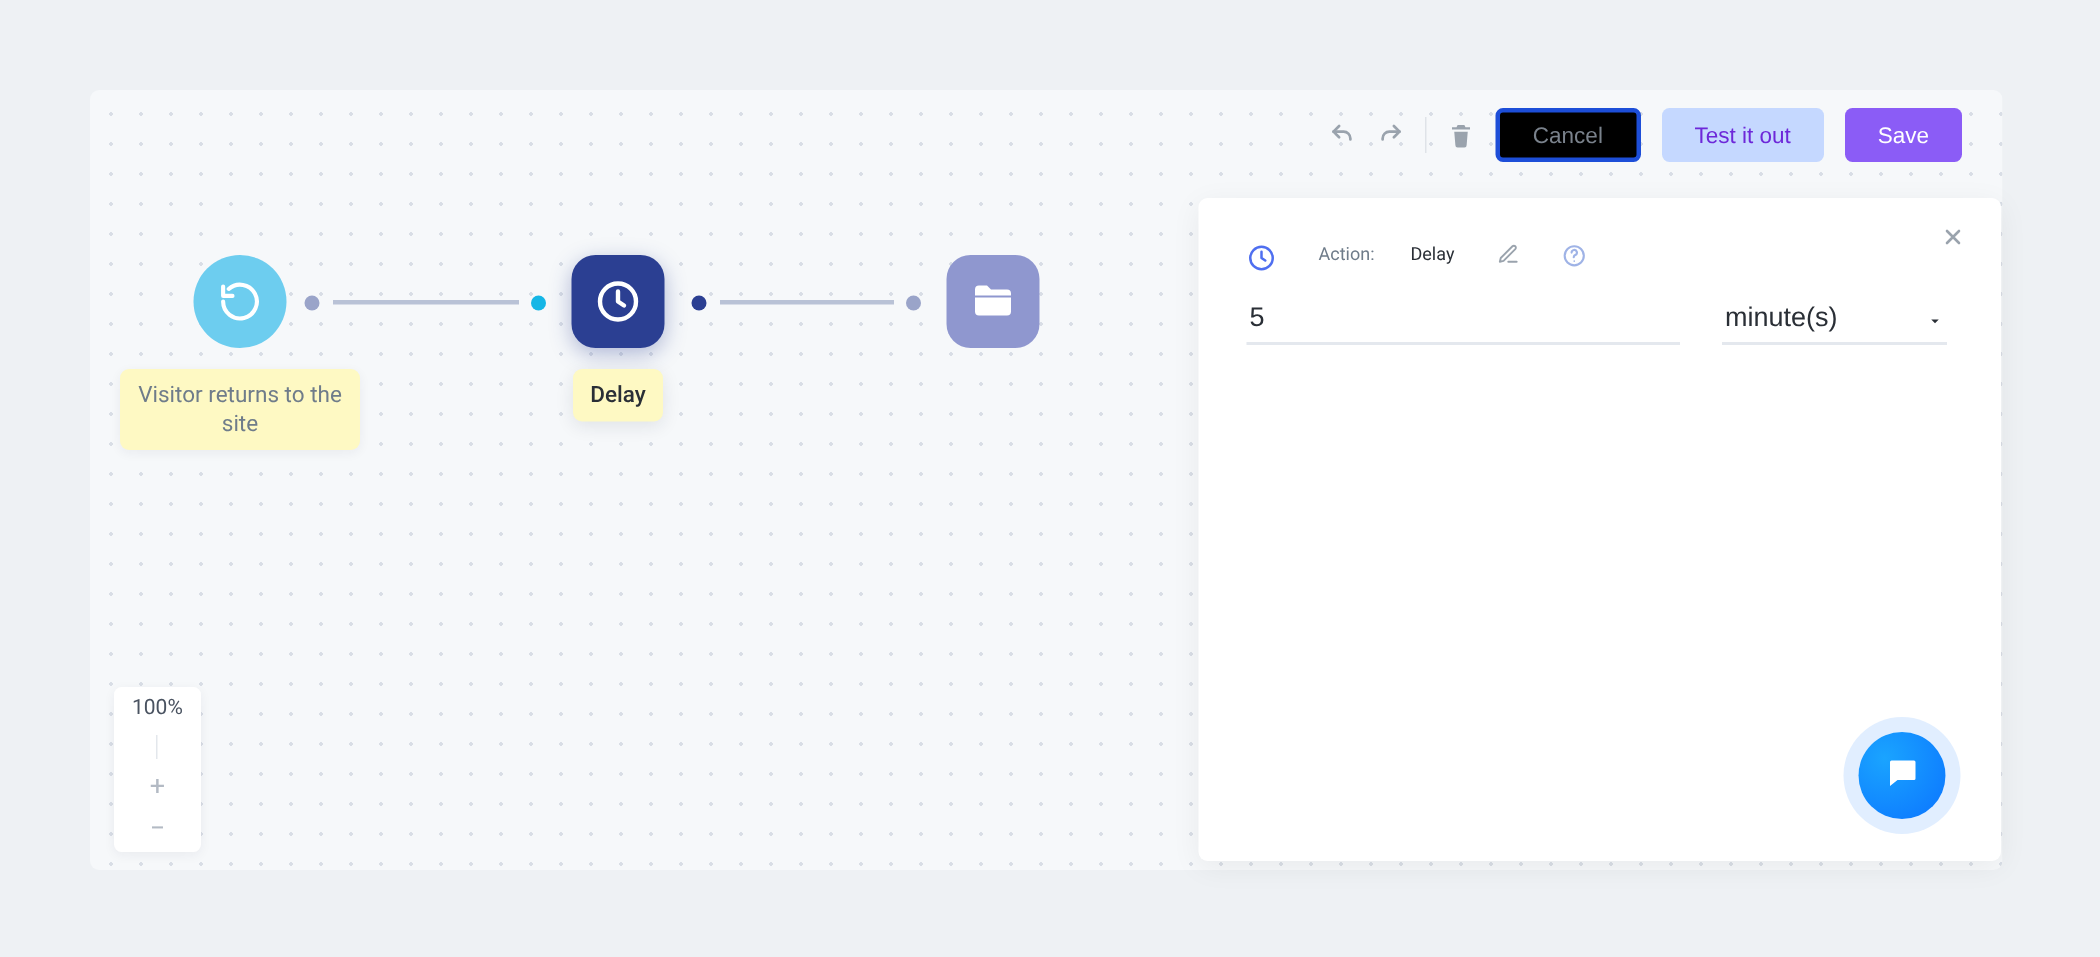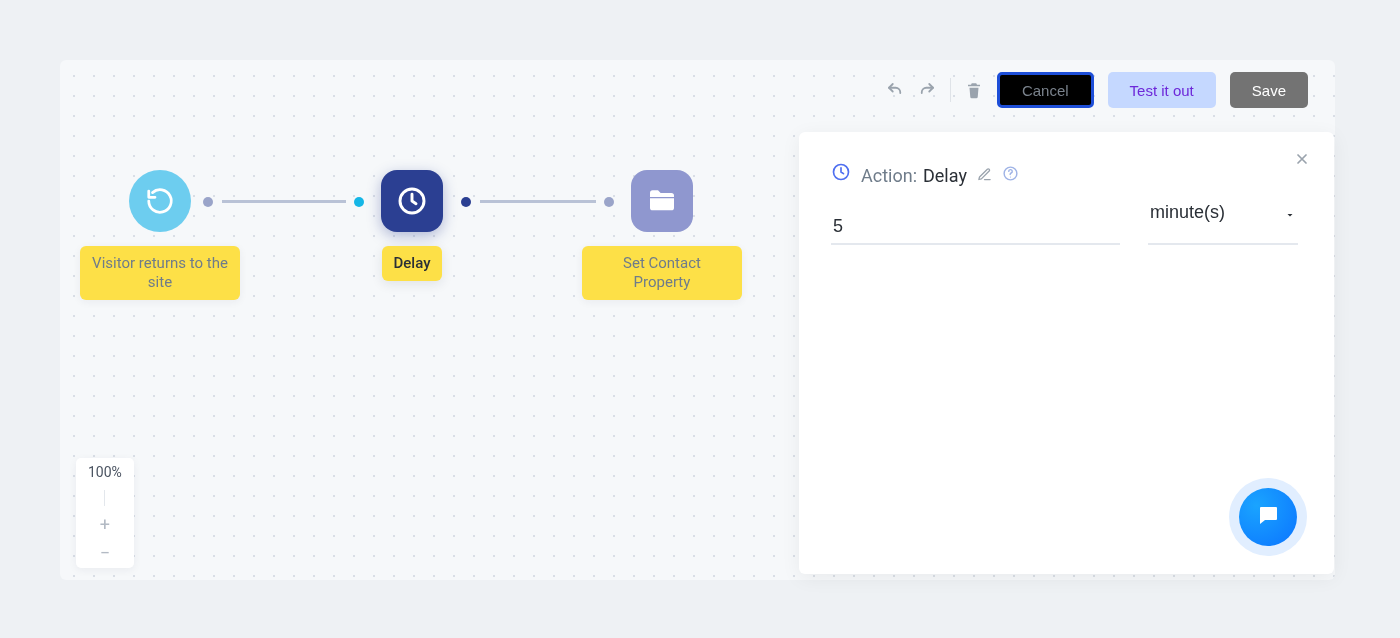--- a/index.html
+++ b/index.html
@@ -26,64 +26,64 @@
   }
   .icon-btn { color: #9aa3ad; cursor: pointer; display: inline-flex; align-items: center; }
   .divider { width: 1px; height: 24px; background: #dfe3e8; }
   .btn {
     display: inline-flex; align-items: center; justify-content: center;
     height: 36px; padding: 0 22px; border-radius: 5px;
     font-size: 15px; cursor: pointer; font-weight: 400;
   }
   .btn-cancel { background: #000000; color: #7a828c; border: 3px solid #1d4ed8; }
   .btn-test { background: #c5d8ff; color: #6d28d9; border: none; }
-  .btn-save { background: #737373; color: #fff; border: none; font-weight: 500; }
+  .btn-save { background: #8b5cf6; color: #fff; border: none; font-weight: 500; }
 
   
   .panel {
     position: absolute;
     top: 132px; right: 66px;
     width: 535px; height: 442px;
     background: #fff;
     border-radius: 6px;
     box-shadow: 0 4px 20px rgba(0,0,0,0.06);
     padding: 30px 36px 30px 32px;
   }
   .panel .close { position: absolute; top: 18px; right: 24px; color: #9aa3ad; cursor: pointer; font-size: 18px; }
-  .panel .heading { display: flex; align-items: flex-end; gap: 10px; color: #8a9bbf; font-size: 18px; }
+  .panel .heading { display: flex; align-items: flex-start; gap: 28px; color: #8a9bbf; font-size: 12px; }
   .panel .heading .label-prefix { color: #6f7c8a; }
   .panel .heading .label-name { color: #2a2f36; margin-left: -4px; }
   .panel .heading .edit { color: #9aa3ad; }
   .panel .heading .help { color: #9fb3e6; }
   .field-label { margin-top: 22px; color: #7e90ad; font-size: 15px; }
   .field-row { display: flex; gap: 28px; margin-top: 10px; align-items: flex-end; }
   .text-input {
     flex: 1 1 auto;
     border: none; border-bottom: 2px solid #e4e8ee;
     font-size: 18px; color: #2a2f36; padding: 6px 2px 6px 2px; background: transparent;
     outline: none;
   }
   .select-wrap { position: relative; width: 150px; }
   .select-input {
     width: 100%;
     border: none; border-bottom: 2px solid #e4e8ee;
-    font-size: 18px; color: #2a2f36; padding: 6px 24px 20px 2px; background: transparent;
+    font-size: 18px; color: #2a2f36; padding: 6px 24px 6px 2px; background: transparent;
     outline: none;
   }
   .select-caret { position: absolute; right: 2px; top: 10px; color: #2a2f36; pointer-events: none; }
 
   
   .node { position: absolute; width: 160px; text-align: center; }
   .node .circle, .node .rrect {
     width: 62px; height: 62px; margin: 0 auto; display: flex; align-items: center; justify-content: center;
   }
   .node .circle { border-radius: 50%; }
   .node .rrect { border-radius: 16px; }
   .node .label {
-    margin: 14px auto 0 auto; padding: 8px 12px; background: #fde047;
+    margin: 14px auto 0 auto; padding: 8px 12px; background: #fef9c3;
     border-radius: 6px; box-shadow: 0 2px 8px rgba(30,40,60,0.06);
     color: #6f7c8a; font-size: 15px; line-height: 1.25; display: inline-block; max-width: 160px;
   }
   .node.selected .label { color: #2a2f36; font-weight: 500; box-shadow: 0 3px 12px rgba(30,40,60,0.10); }
   .dot { position: absolute; width: 10px; height: 10px; border-radius: 50%; }
   .connector { position: absolute; height: 3px; background: #b9c2d6; }
 
   .node-visitor .circle { background: #6dcdef; }
   .node-delay .rrect { background: #2b3f92; box-shadow: 0 4px 14px rgba(43,63,146,0.35); }
   .node-set .rrect { background: #8f97cf; }
@@ -205,21 +205,20 @@
 <span class="dot" style="left:461px; top:197px; background:#2b3f92;"></span>
 <div class="connector" style="left:480px; top:200px; width:116px;"></div>
 <span class="dot" style="left:604px; top:197px; background:#9aa4c9;"></span>
 
 <div class="node node-set" style="left:582px; top:170px;">
   <div class="rrect">
     <svg width="32" height="32" viewBox="0 0 24 24" fill="#ffffff">
         <path d="M3 6a2 2 0 0 1 2-2h4l2 2h8a2 2 0 0 1 2 2v1H3V6zm0 4h18v7a2 2 0 0 1-2 2H5a2 2 0 0 1-2-2v-7z"></path>
       </svg>
   </div>
-  <div class="label">Set Contact Property</div>
 </div>
 
 <div class="zoom">
   <span>100%</span>
   <span class="vline"></span>
   <span class="zbtn">+</span>
   <span class="zbtn">−</span>
 </div>
 
 <div class="chat-fab">

